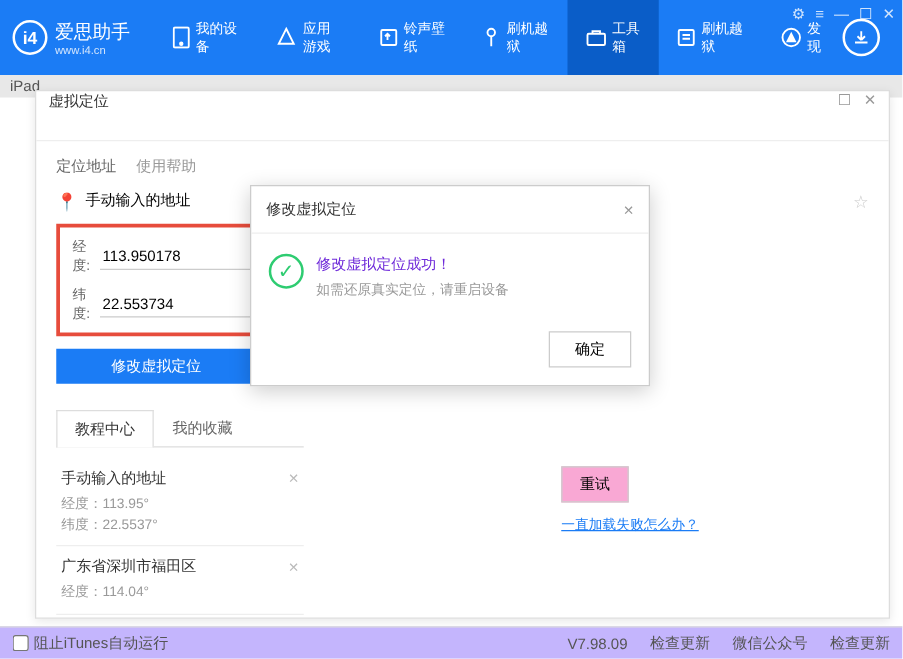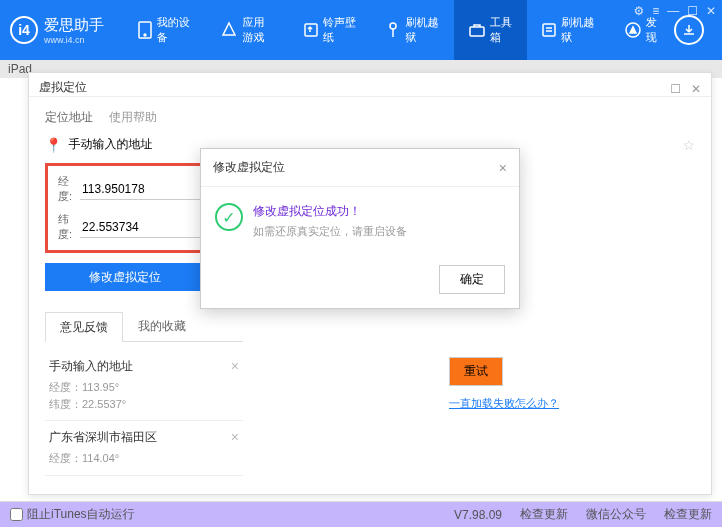--- a/index.html
+++ b/index.html
@@ -13,21 +13,21 @@
 .nav{display:flex;flex:1;height:100%}
 .nav-item{display:flex;flex-direction:row;align-items:center;justify-content:center;padding:0 14px;color:#fff;cursor:pointer;gap:4px}
 .nav-item.active{background:#0a5dc8}
 .nav-icon{width:18px;height:18px;display:flex;align-items:center;justify-content:center}
 .nav-item span{font-size:11px}
 .win-controls{position:absolute;top:4px;right:6px;display:flex;gap:8px;color:#fff;font-size:10px}
 .win-controls span{cursor:pointer;opacity:.8}
 .refresh-btn{width:30px;height:30px;border:2px solid #fff;border-radius:50%;display:flex;align-items:center;justify-content:center;color:#fff;margin-left:auto;margin-right:8px}
 .tab-bar{background:#e8e8e8;height:18px;padding:2px 8px;color:#555;font-size:11px}
 .panel{position:absolute;top:72px;left:28px;right:10px;bottom:32px;background:#fff;border:1px solid #ddd;box-shadow:0 2px 8px rgba(0,0,0,.1)}
-.panel-header{height:24px;display:flex;align-items:flex-end;padding:0 10px;border-bottom:1px solid #eee}
+.panel-header{height:40px;display:flex;align-items:flex-start;padding:0 10px;border-bottom:1px solid #eee}
 .panel-title{flex:1;color:#333}
 .panel-ctrl{display:flex;gap:10px;color:#999;font-size:11px}
 .panel-ctrl span{cursor:pointer}
 .panel-body{padding:12px 16px;position:relative;height:calc(100% - 28px);overflow:hidden}
 .loc-row{display:flex;align-items:center;margin-bottom:10px;gap:16px}
 .loc-label{color:#666}
 .loc-help{color:#999}
 .star{margin-left:auto;color:#ccc;font-size:14px}
 .addr-row{display:flex;align-items:center;gap:6px;margin-bottom:10px}
 .pin{color:#e74c3c;font-size:14px}
@@ -41,21 +41,21 @@
 .btn-col{display:flex;flex-direction:column;align-items:flex-start;margin-bottom:12px}
 .sub-tabs{display:flex;border-bottom:1px solid #ddd;width:198px;margin-bottom:8px}
 .sub-tab{padding:6px 14px;color:#666;cursor:pointer;border:1px solid transparent;border-bottom:none}
 .sub-tab.active{color:#333;border-color:#ddd;background:#fff;position:relative;top:1px}
 .hist-list{width:198px}
 .hist-item{border-bottom:1px solid #eee;padding:8px 4px;position:relative}
 .hist-title{color:#333;margin-bottom:4px}
 .hist-coord{color:#999;font-size:11px;line-height:1.5}
 .hist-close{position:absolute;top:8px;right:4px;color:#bbb;cursor:pointer;font-size:14px}
 .right-area{position:absolute;top:260px;left:420px}
-.btn-retry{border:1px solid #ccc;background:#f97316;padding:5px 14px;cursor:pointer;margin-bottom:10px}
+.btn-retry{border:1px solid #ccc;background:#f9a8d4;padding:5px 14px;cursor:pointer;margin-bottom:10px}
 .link-fail{color:#1b7cf5;text-decoration:underline;cursor:pointer;font-size:11px}
 .dialog{position:absolute;top:148px;left:200px;width:320px;background:#fff;border:1px solid #ccc;box-shadow:0 4px 16px rgba(0,0,0,.2);z-index:10}
 .dlg-header{display:flex;align-items:center;padding:10px 12px;border-bottom:1px solid #eee}
 .dlg-title{flex:1;color:#333}
 .dlg-close{color:#999;cursor:pointer;font-size:14px}
 .dlg-body{padding:16px 14px;display:flex;gap:10px}
 .dlg-icon{width:28px;height:28px;border:2px solid #2ecc71;border-radius:50%;display:flex;align-items:center;justify-content:center;color:#2ecc71;font-size:16px;flex-shrink:0}
 .dlg-msg-title{color:#6d28d9;font-weight:normal;margin-bottom:4px}
 .dlg-msg-sub{color:#999;font-size:11px}
 .dlg-footer{padding:10px 14px 14px;text-align:right}
@@ -182,21 +182,21 @@
       </div>
       <div class="coord-row">
         <span class="coord-label">纬度:</span>
         <input class="coord-input" value="22.553734" style="">
       </div>
     </div>
     <div class="btn-col">
       <button class="btn-primary">修改虚拟定位</button>
     </div>
     <div class="sub-tabs">
-      <div class="sub-tab active">意见反馈</div>
+      <div class="sub-tab active">教程中心</div>
       <div class="sub-tab">我的收藏</div>
     </div>
     <div class="hist-list">
       <div class="hist-item">
         <div class="hist-title">手动输入的地址</div>
         <div class="hist-coord">经度：113.95°</div>
         <div class="hist-coord">纬度：22.5537°</div>
         <span class="hist-close">×</span>
       </div>
       <div class="hist-item">

